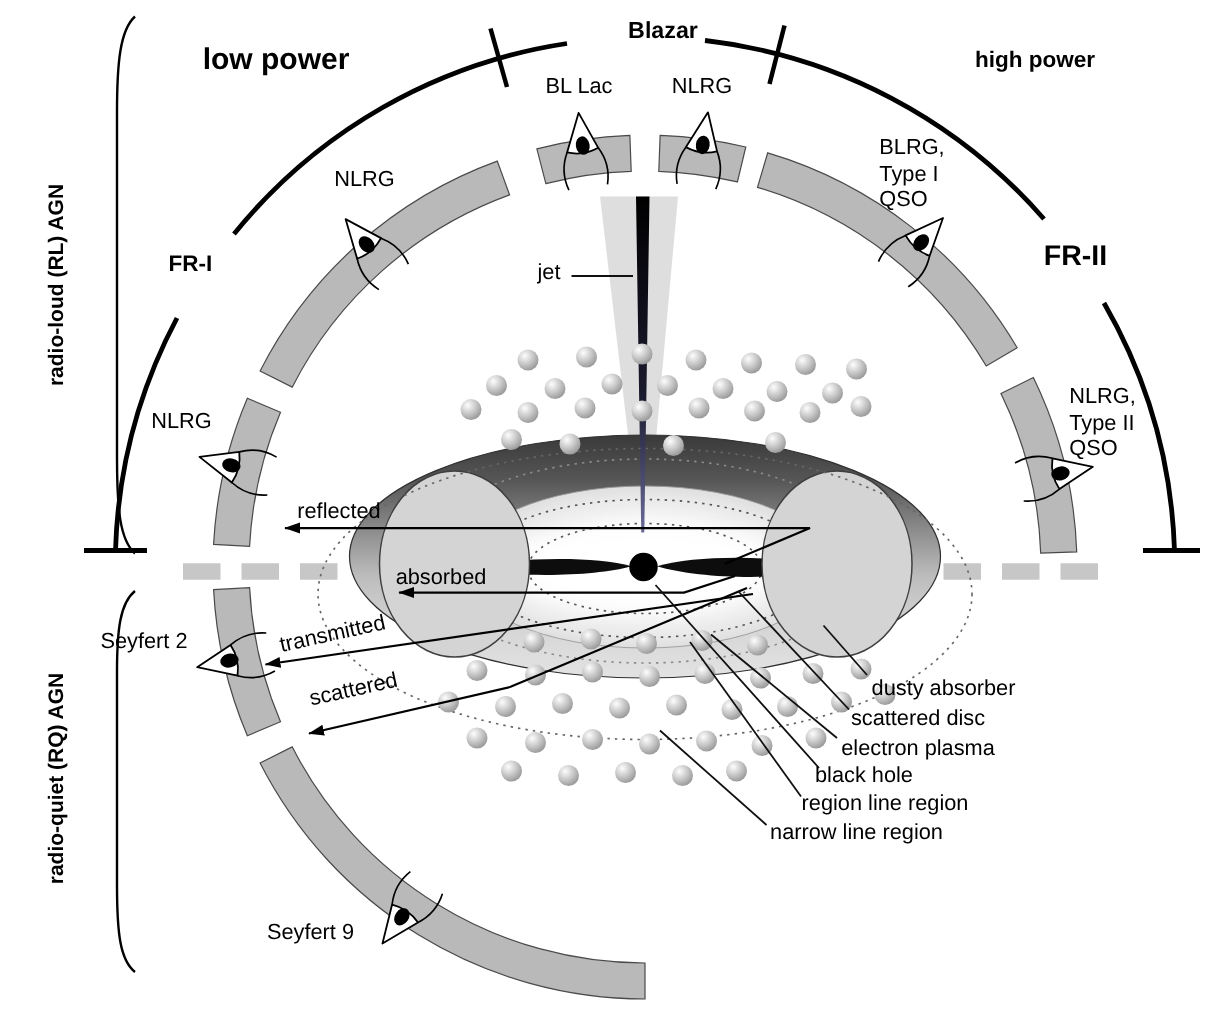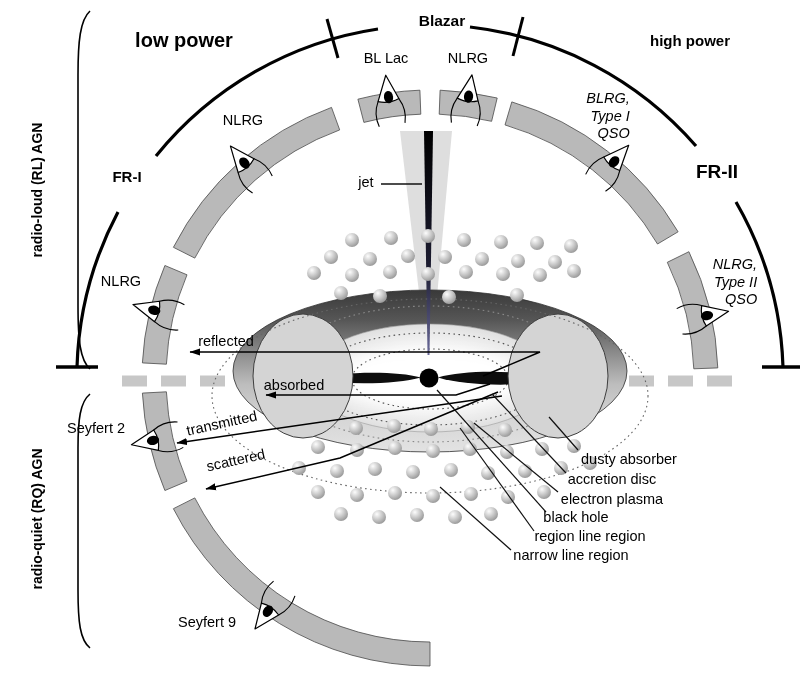--- a/index.html
+++ b/index.html
@@ -6,21 +6,21 @@
   body{
     width:808px;height:683px;position:relative;overflow:hidden;
     background:#ffffff;font-family:"Liberation Sans",sans-serif;color:#000;
   }
   #art{position:absolute;left:0;top:0;}
   .lbl{
     position:absolute;transform:translate(-50%,-50%);
     font-size:14.5px;line-height:1.1;white-space:nowrap;color:#000;
   }
   .b{font-weight:bold;}
-  .pre{white-space:pre-line;text-align:right;line-height:1.22;font-style:italic;}
+  .pre{white-space:pre-line;text-align:left;line-height:1.22;}
   .r12{transform:translate(-50%,-50%) rotate(-12.5deg);}
   .r90{transform:translate(-50%,-50%) rotate(-90deg);}
 </style>
 </head>
 <body>
 
 <svg id="art" width="808" height="683" viewBox="0 0 808 683">
   <defs>
     <linearGradient id="torusGrad" gradientUnits="userSpaceOnUse" x1="0" y1="291" x2="0" y2="452">
       <stop offset="0" stop-color="#3a3a3a"></stop>
@@ -258,20 +258,20 @@
 <div class="lbl" style="left:96px;top:429px">Seyfert 2</div>
 <div class="lbl" style="left:207px;top:623px">Seyfert 9</div>
 
 <div class="lbl" style="left:366px;top:183px">jet</div>
 <div class="lbl" style="left:226px;top:342px">reflected</div>
 <div class="lbl" style="left:294px;top:386px">absorbed</div>
 <div class="lbl r12" style="left:222px;top:424px">transmitted</div>
 <div class="lbl r12" style="left:236px;top:461px">scattered</div>
 
 <div class="lbl" style="left:629px;top:460px">dusty absorber</div>
-<div class="lbl" style="left:612px;top:480px">accretion disc</div>
+<div class="lbl" style="left:612px;top:480px">scattered disc</div>
 <div class="lbl" style="left:612px;top:500px">electron plasma</div>
 <div class="lbl" style="left:576px;top:518px">black hole</div>
 <div class="lbl" style="left:590px;top:537px">region line region</div>
 <div class="lbl" style="left:571px;top:556px">narrow line region</div>
 
 <div class="lbl b r90" style="left:38px;top:190px;font-size:14px">radio-loud (RL) AGN</div>
 <div class="lbl b r90" style="left:38px;top:519px;font-size:14px">radio-quiet (RQ) AGN</div>
 
 </body></html>

